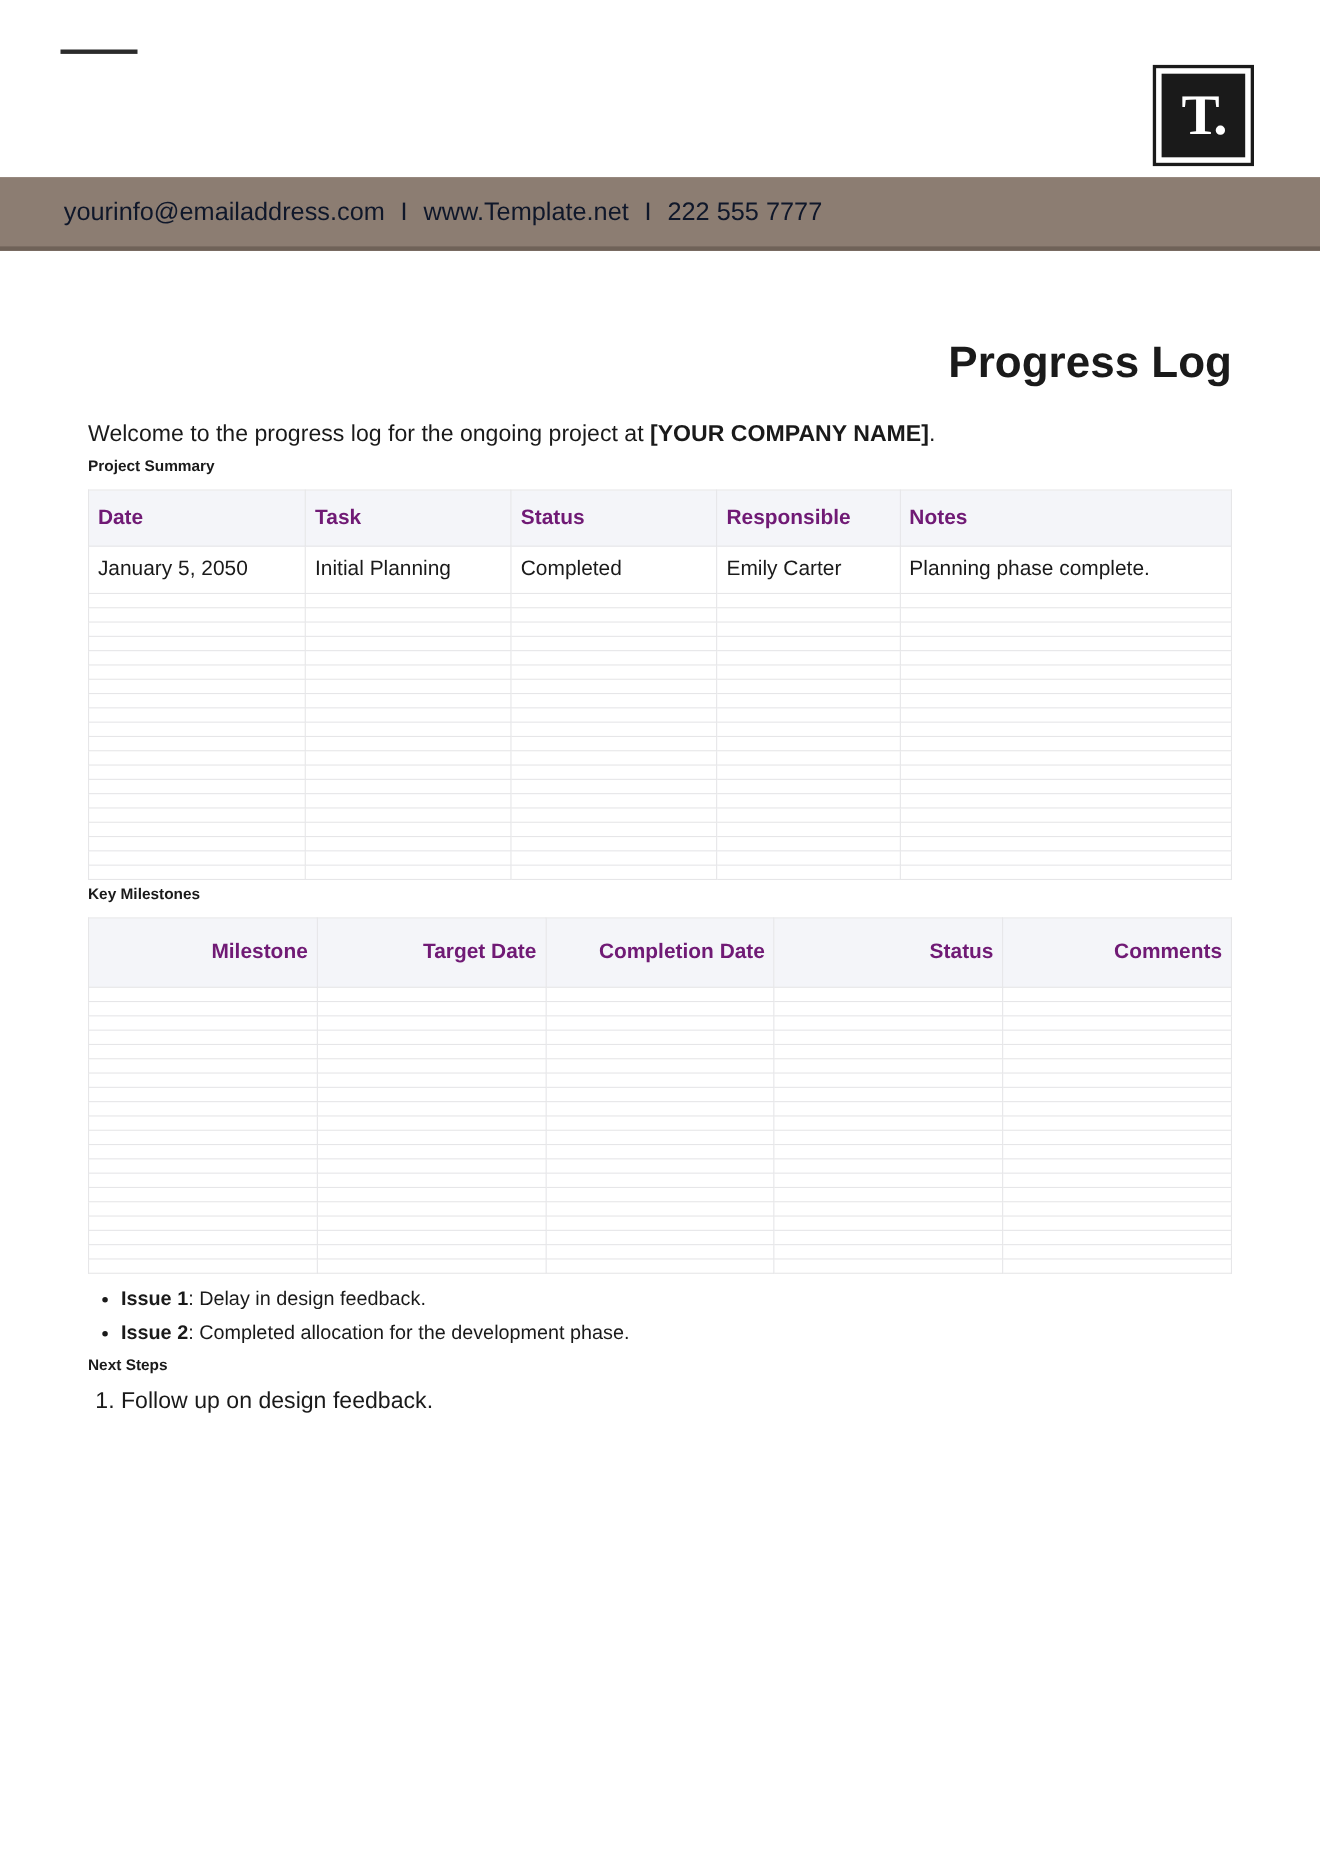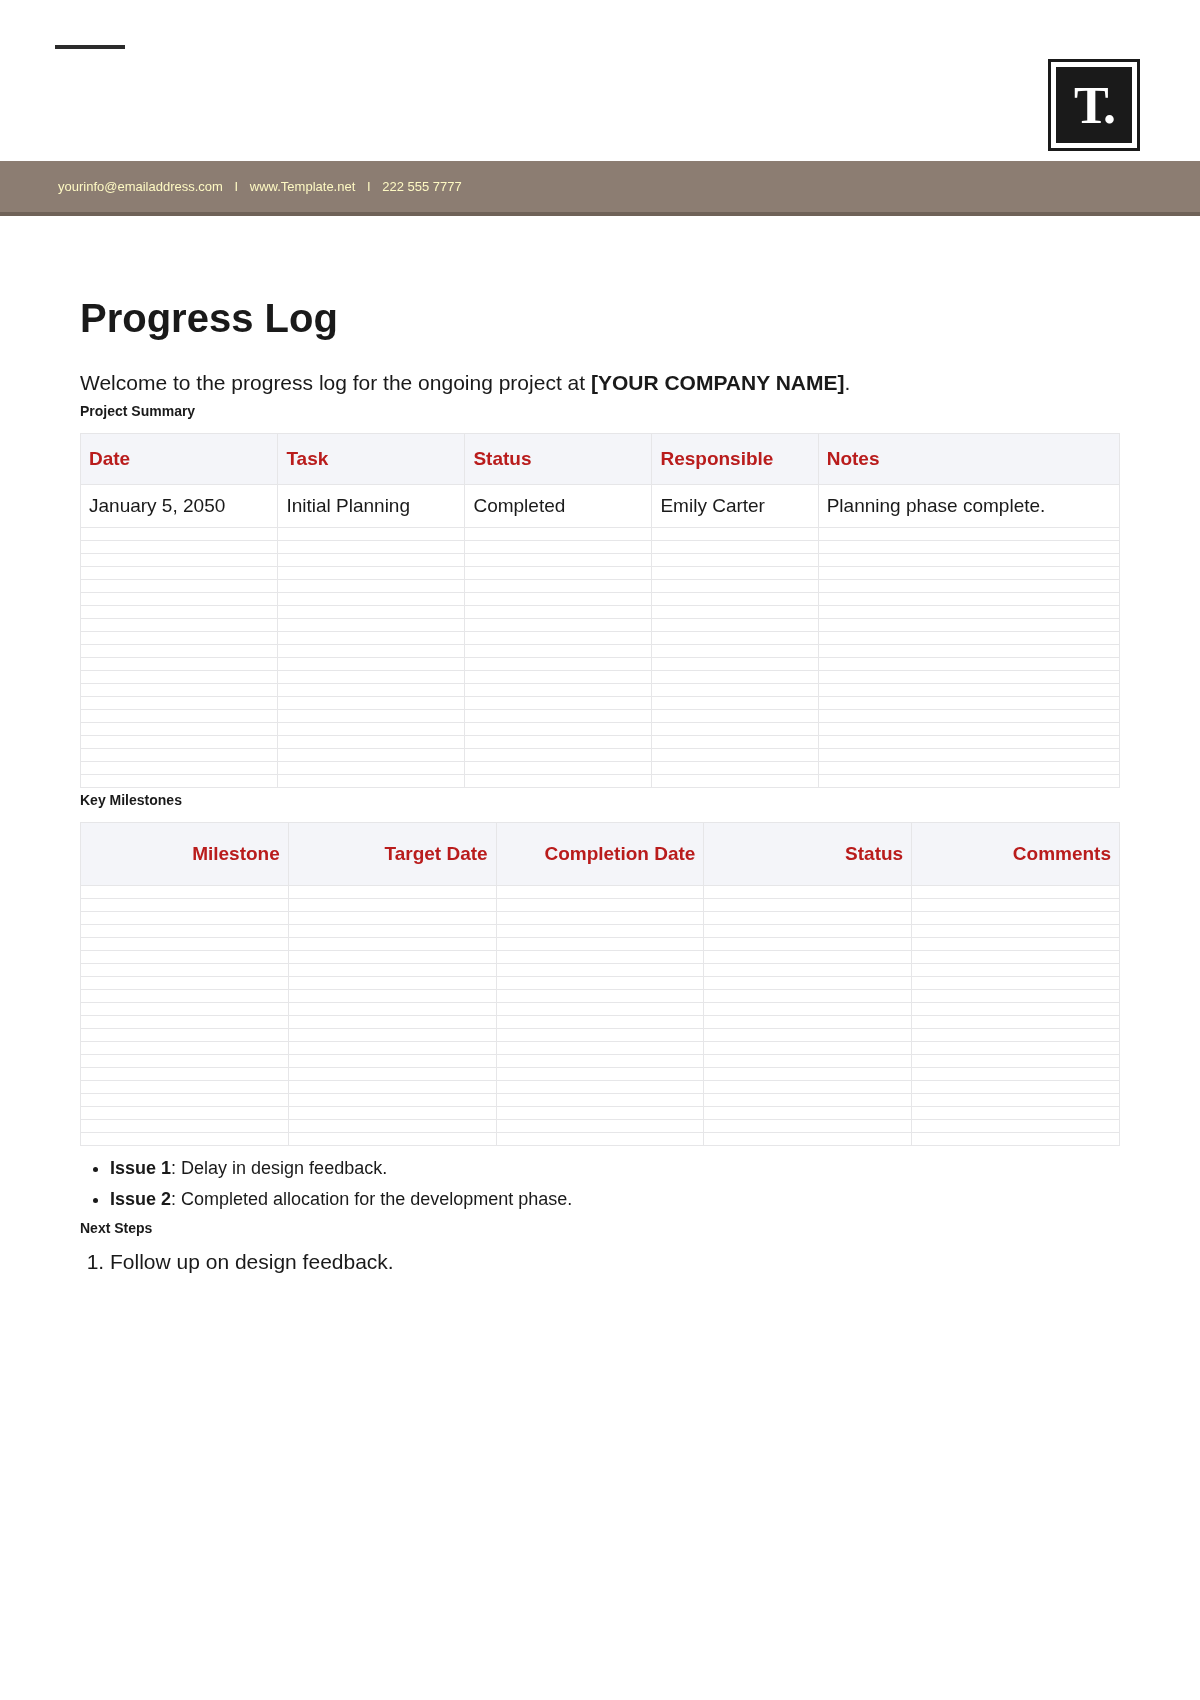--- a/index.html
+++ b/index.html
@@ -40,30 +40,30 @@
     display: flex;
     align-items: center;
     justify-content: center;
     font-family: Georgia, 'Times New Roman', serif;
     letter-spacing: -2px;
   }
   .info-bar {
     background: #8c7d72;
     width: 100%;
     padding: 18px 0 18px 58px;
-    font-size: 13px;
-    color: #fef9c3;
+    font-size: 23px;
+    color: #0f172a;
     border-bottom: 4px solid #6f6258;
   }
   .info-bar span.sep { margin: 0 8px; }
   .content {
     padding: 80px 80px 0 80px;
   }
   h1.title {
-    text-align: left;
+    text-align: right;
     font-size: 40px;
     font-weight: 800;
     margin-bottom: 30px;
   }
   .intro {
     font-size: 21px;
     margin-bottom: 8px;
   }
   .intro .company { font-weight: 800; }
   h2.section {
@@ -77,21 +77,21 @@
     table-layout: fixed;
   }
   table.summary th, table.summary td,
   table.milestones th, table.milestones td {
     border: 1px solid #e6e6e8;
     font-size: 19px;
     text-align: left;
   }
   table th {
     background: #f4f5f9;
-    color: #b91c1c;
+    color: #701a75;
     font-weight: 700;
     text-align: center;
     padding: 14px 8px;
   }
   table.summary td.data {
     padding: 10px 8px;
     white-space: nowrap;
     overflow: hidden;
   }
   table td.empty {

